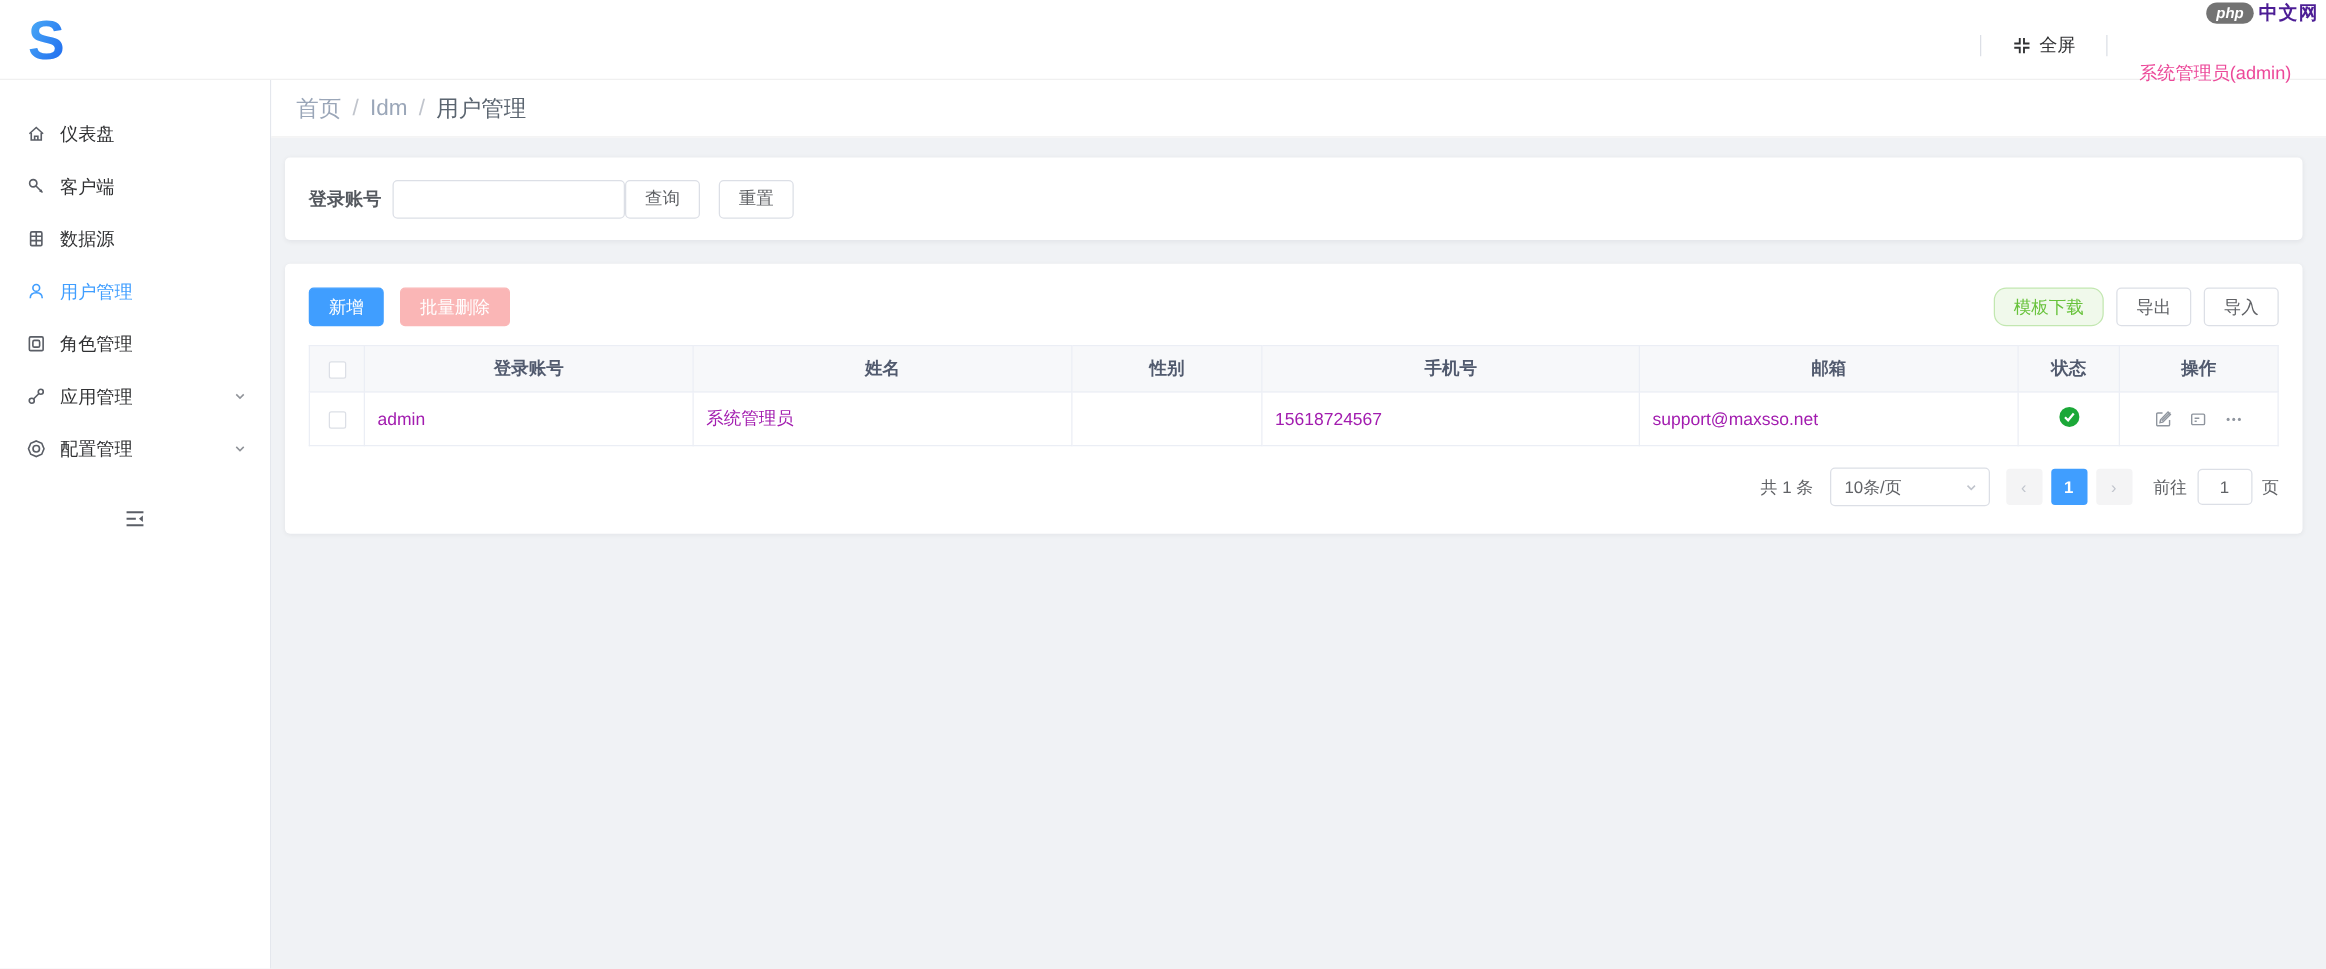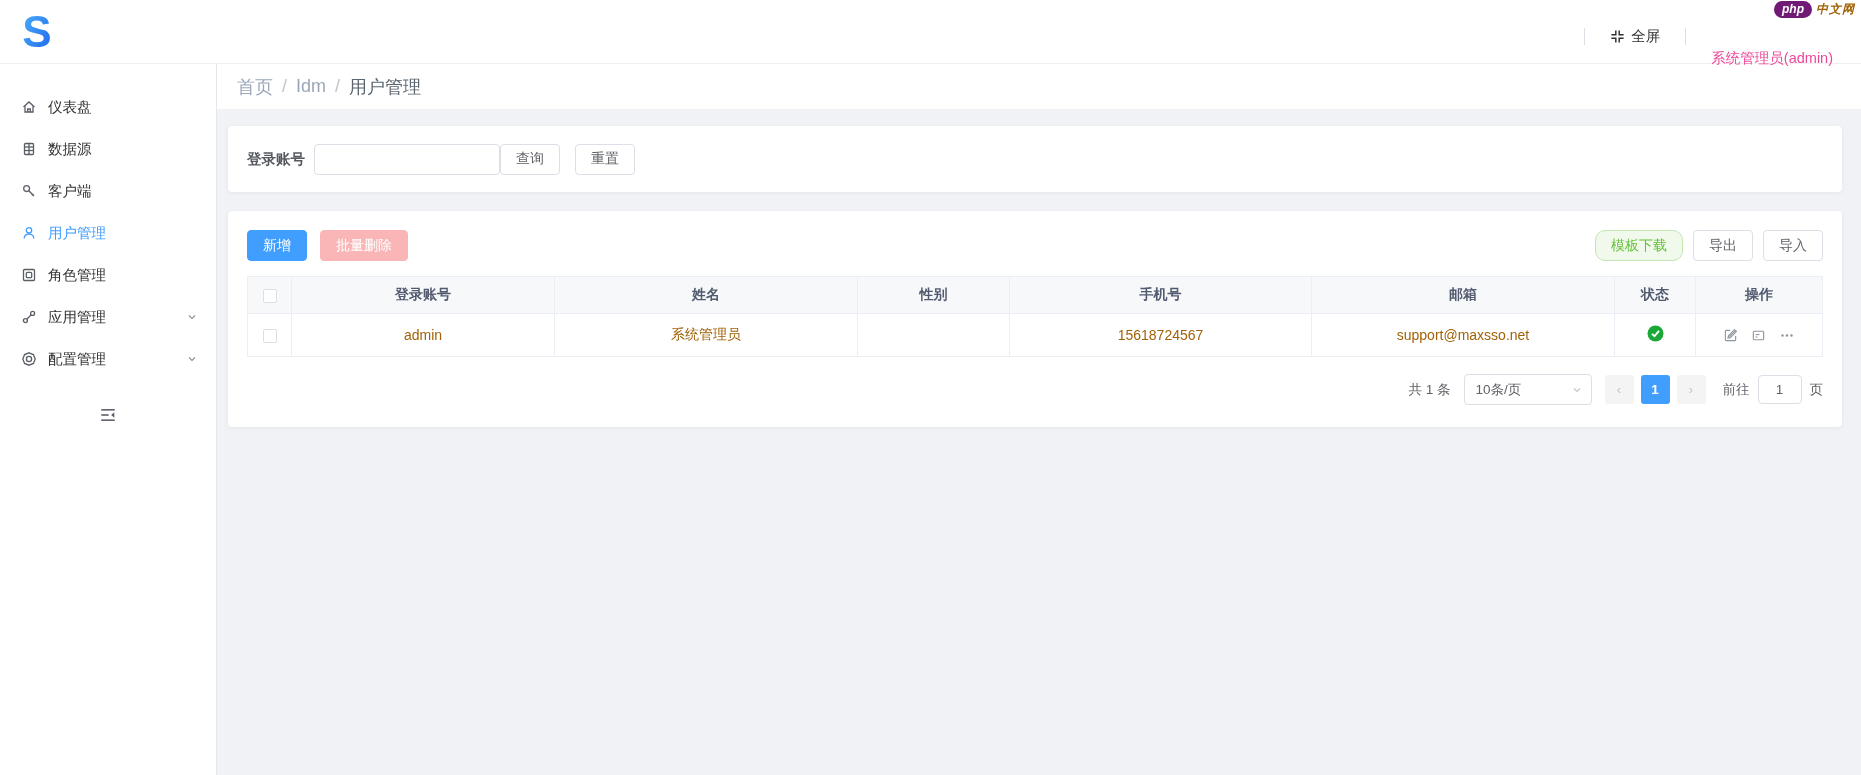--- a/index.html
+++ b/index.html
@@ -10,22 +10,22 @@
   .header { position:relative; height:64px; background:#fff; display:flex; align-items:center; border-bottom:1px solid #f0f0f0; }
   .logo-wrap { display:flex; align-items:center; padding-left:16px; gap:10px; }
   .logo-s { width:42px; height:42px; display:block; }
   .app-title { font-size:21px; font-weight:700; color:#16213e; letter-spacing:1px; }
   .header-right { margin-left:auto; display:flex; align-items:center; padding-right:28px; margin-top:10px; gap:25px; }
   .hdr-divider { width:1px; height:17px; background:#dcdfe6; }
   .fullscreen-btn { display:flex; align-items:center; gap:6px; color:#303133; cursor:pointer; font-size:14.5px; }
   .fullscreen-btn svg { color:#303133; }
   .user-label { color:#ec4899; font-size:14.5px;margin-top:44px; }
   .watermark { position:absolute; top:1px; right:6px; display:flex; align-items:center; gap:4px; }
-  .php-badge { background:#701a75; color:#fff; font-weight:700; font-style:italic; font-size:12px; padding:1px 8px 2px; border-radius:10px; line-height:14px; }
-  .watermark-text { color:#a16207; font-weight:700; font-style:italic; font-size:12px; letter-spacing:1px; }
+  .php-badge { background:#737373; color:#fff; font-weight:700; font-style:italic; font-size:12px; padding:1px 8px 2px; border-radius:10px; line-height:14px; }
+  .watermark-text { color:#4c1d95; font-weight:700; font-size:15px; letter-spacing:1px; }
 
   
   .body-row { display:flex; height:711px; }
   .sidebar { width:217px; background:#fff; border-right:1px solid #e4e7ed; padding-top:22px; flex-shrink:0; }
   .menu-item { height:42px; display:flex; align-items:center; padding:0 18px 0 21px; gap:11px; color:#303133; cursor:pointer; font-size:14.5px; }
   .menu-item .mi-icon { color:#5a5e66; display:flex; }
   .menu-item.active, .menu-item.active .mi-icon { color:#409eff; }
   .menu-item .chevron { margin-left:auto; color:#909399; display:flex; }
   .collapse-row { margin-top:26px; display:flex; justify-content:center; }
   .collapse-btn { color:#5a5e66; cursor:pointer; display:flex; }
@@ -49,21 +49,21 @@
   .btn-danger-disabled { background:#fab6b6; border-color:#fab6b6; color:#fff; cursor:not-allowed; }
   .btn-success-plain { background:#f0f9eb; border-color:#c2e7b0; color:#67c23a;border-radius:10px; }
 
   .table-card { padding:19px 19px 22px; }
   .toolbar { display:flex; align-items:center; margin-bottom:15px; }
   .toolbar-left { display:flex; gap:13px; }
   .toolbar-right { margin-left:auto; display:flex; gap:10px; }
 
   table.data-table { width:100%; border-collapse:collapse; table-layout:fixed; }
   .data-table th { background:#f7f8fa; color:#515a6e; font-weight:700; height:37px; border:1px solid #ebeef5; font-size:14px; text-align:center; }
-  .data-table td { height:43px; border:1px solid #ebeef5; color:#a16207; font-size:14px; padding:0 10px;text-align:center; }
+  .data-table td { height:43px; border:1px solid #ebeef5; color:#a21caf; font-size:14px; padding:0 10px; }
   .td-center { text-align:center; }
   .cb { width:14px; height:14px; border:1px solid #dcdfe6; border-radius:2px; background:#fff; display:inline-block; vertical-align:middle; cursor:pointer; }
   .status-ok { display:inline-flex; }
   .row-actions { display:flex; justify-content:center; align-items:center; gap:13px; color:#8f959e; }
   .row-actions .act { display:flex; cursor:pointer; }
 
   .pagination { margin-top:17px; display:flex; justify-content:flex-end; align-items:center; gap:13px; font-size:13.5px; color:#606266; }
   .page-size-select { width:128px; height:31px; border:1px solid #dcdfe6; border-radius:4px; display:flex; align-items:center; padding:0 8px 0 11px; cursor:pointer; color:#606266; }
   .page-size-select .chev { margin-left:auto; color:#c0c4cc; display:flex; }
   .pager { display:flex; gap:7px; align-items:center; }
@@ -118,37 +118,37 @@
             <path d="M2.5 8 8 3l5.5 5"></path>
             <path d="M4 7.2V13h8V7.2"></path>
             <path d="M6.7 13v-3h2.6v3"></path>
           </svg>
       </span>
       <span>仪表盘</span>
     </div>
     <div class="menu-item">
       <span class="mi-icon">
         <svg width="16" height="16" viewBox="0 0 16 16" fill="none" stroke="currentColor" stroke-width="1.3">
+            <circle cx="5.6" cy="5.6" r="2.9"></circle>
+            <line x1="7.8" y1="7.8" x2="13" y2="13"></line>
+            <line x1="10.8" y1="12.4" x2="12.3" y2="10.9"></line>
+          </svg>
+      </span>
+      <span>客户端</span>
+    </div>
+    <div class="menu-item">
+      <span class="mi-icon">
+        <svg width="16" height="16" viewBox="0 0 16 16" fill="none" stroke="currentColor" stroke-width="1.3">
             <rect x="3.5" y="2.5" width="9" height="11" rx="1"></rect>
             <line x1="3.5" y1="6" x2="12.5" y2="6"></line>
             <line x1="3.5" y1="9.5" x2="12.5" y2="9.5"></line>
             <line x1="8" y1="2.5" x2="8" y2="13.5"></line>
           </svg>
       </span>
       <span>数据源</span>
-    </div>
-    <div class="menu-item">
-      <span class="mi-icon">
-        <svg width="16" height="16" viewBox="0 0 16 16" fill="none" stroke="currentColor" stroke-width="1.3">
-            <circle cx="5.6" cy="5.6" r="2.9"></circle>
-            <line x1="7.8" y1="7.8" x2="13" y2="13"></line>
-            <line x1="10.8" y1="12.4" x2="12.3" y2="10.9"></line>
-          </svg>
-      </span>
-      <span>客户端</span>
     </div>
     <div class="menu-item active">
       <span class="mi-icon">
         <svg width="16" height="16" viewBox="0 0 16 16" fill="none" stroke="currentColor" stroke-width="1.3">
             <circle cx="8" cy="5.3" r="2.7"></circle>
             <path d="M3.2 13.5c0-3.1 2.1-4.3 4.8-4.3s4.8 1.2 4.8 4.3"></path>
           </svg>
       </span>
       <span>用户管理</span>
     </div>

